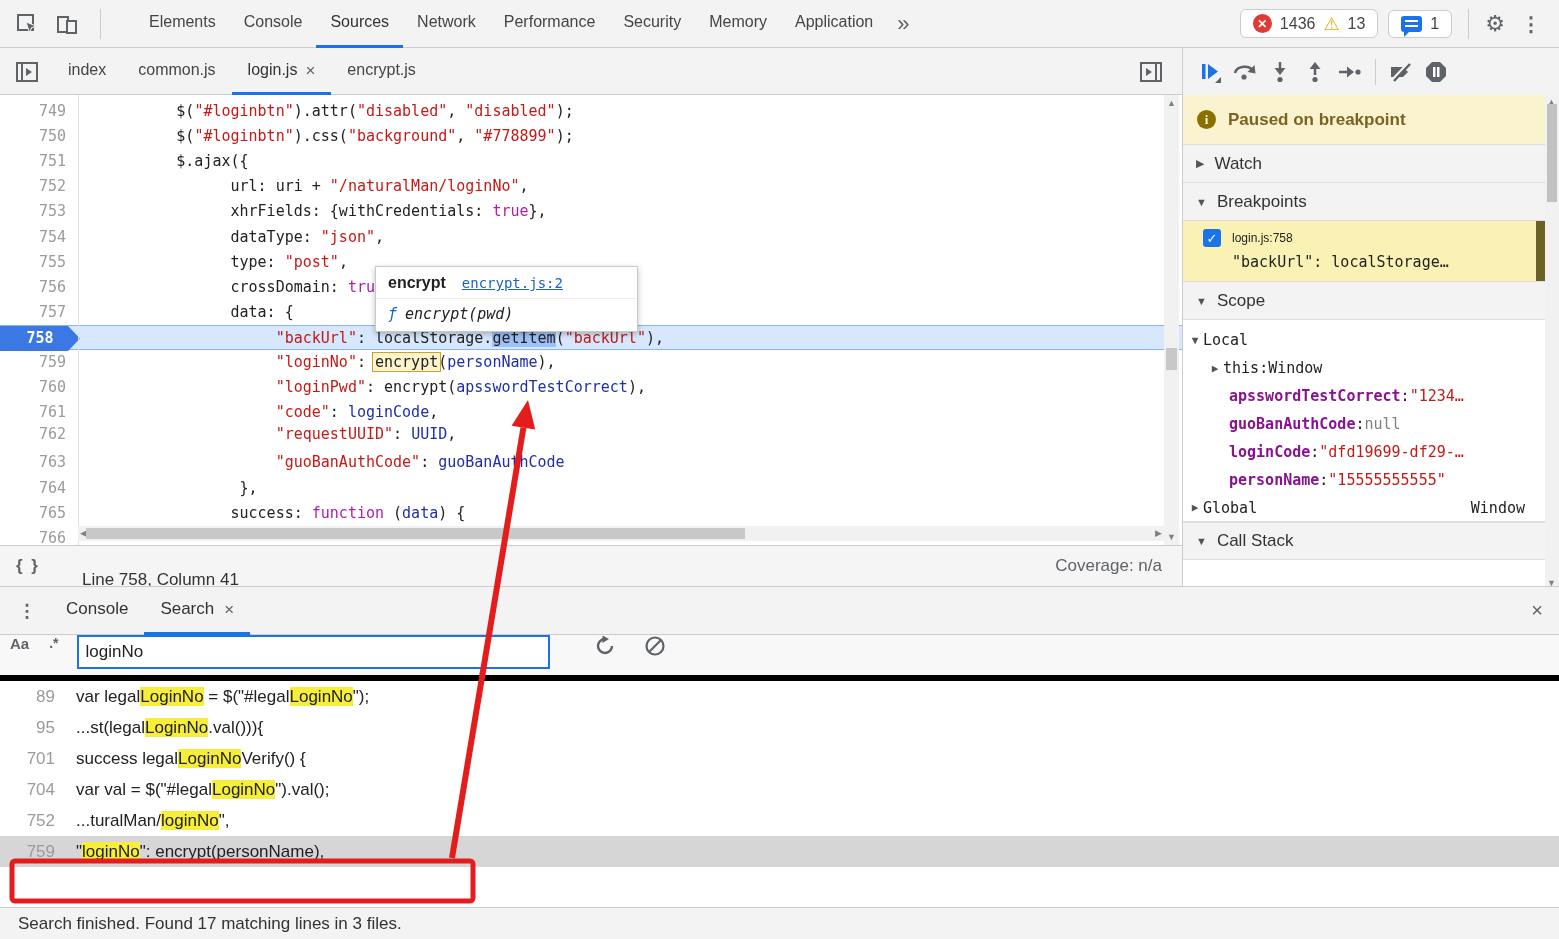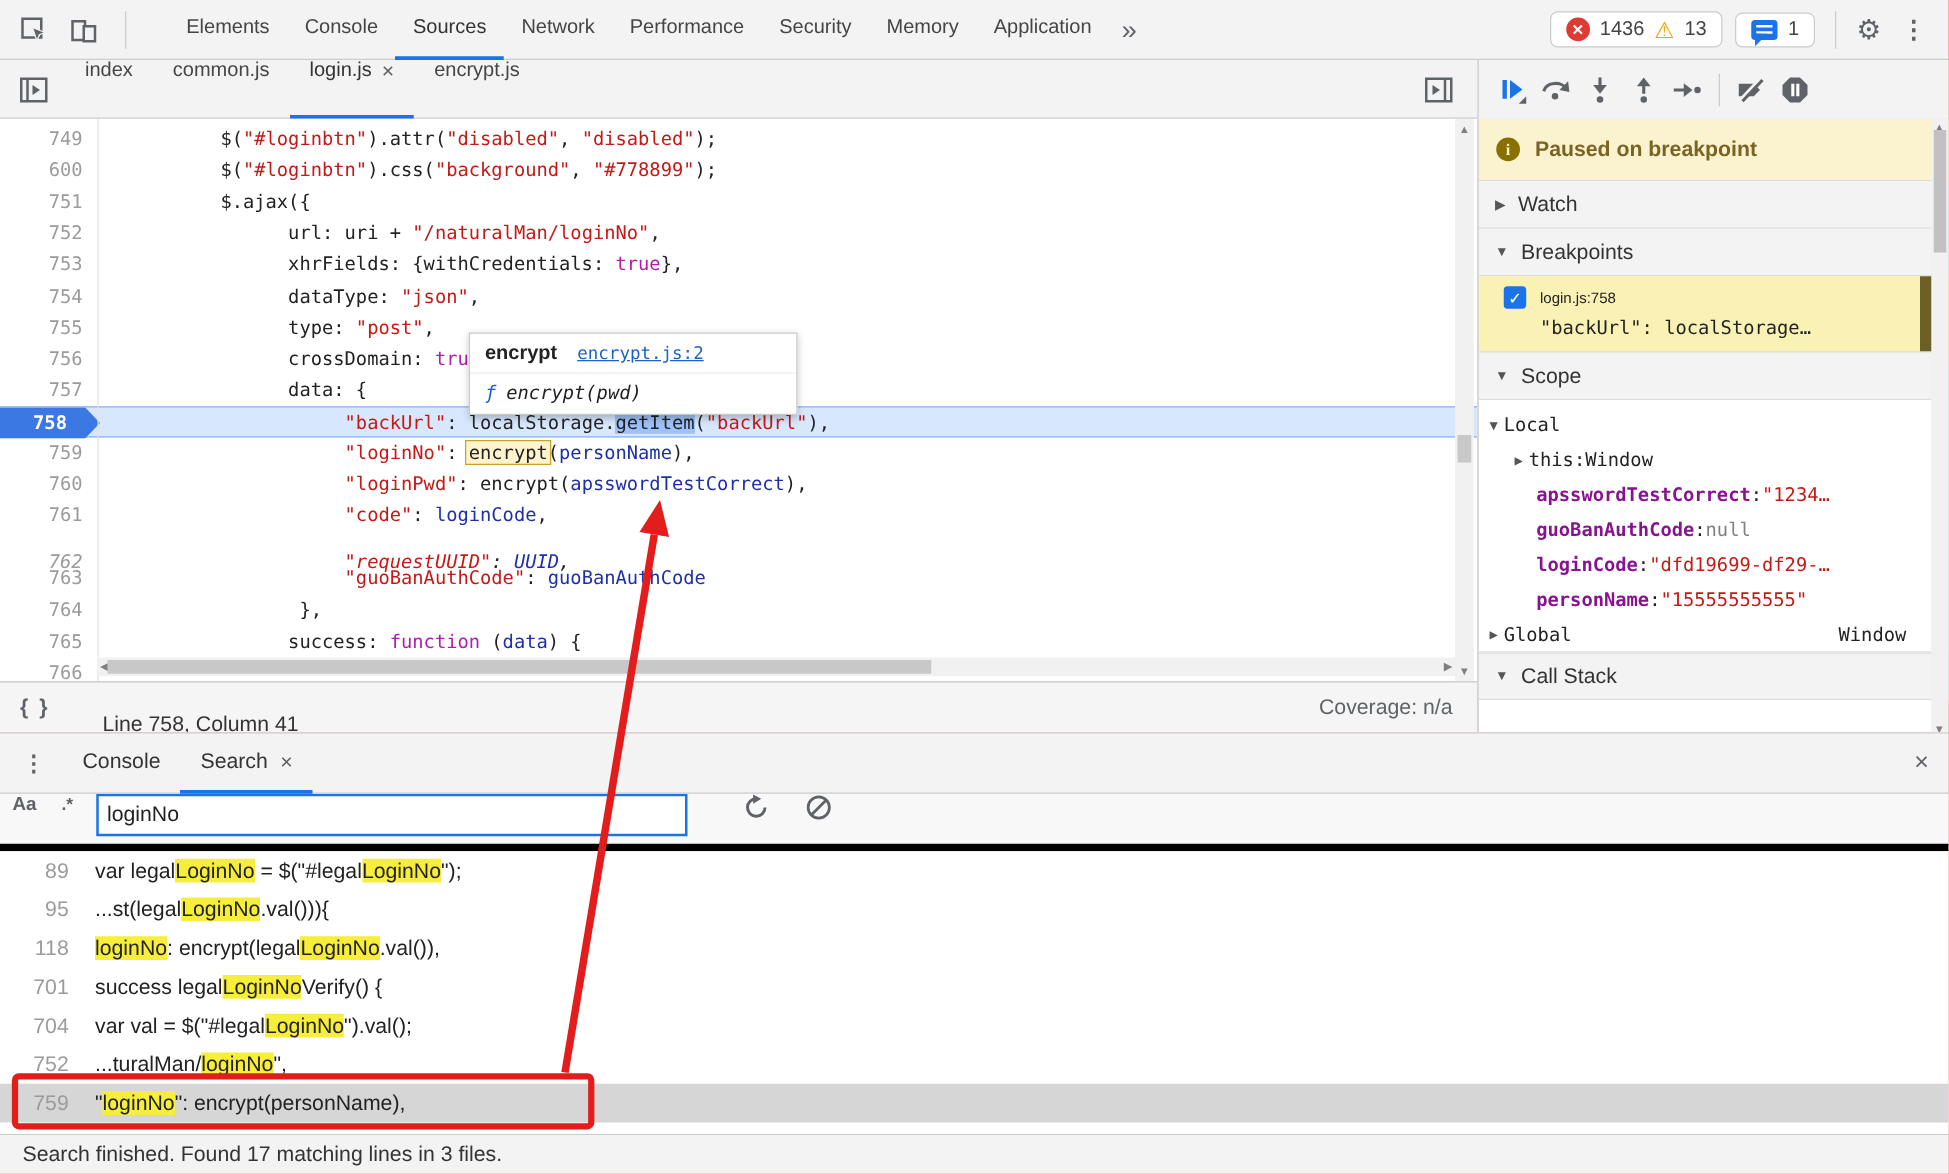--- a/index.html
+++ b/index.html
@@ -31,21 +31,21 @@
   .msg-bubble i { position:absolute; left:4px; right:4px; top:4px; height:2px; background:#fff; }
   .msg-bubble i+i { top:9px; }
   .gear { font-size:22px; color:#5f6368; cursor:pointer; }
   .vdots { font-size:20px; color:#5f6368; font-weight:bold; cursor:pointer; padding:0 6px; }
 
   
   .row2 { position:absolute; left:0; top:48px; width:1559px; height:47px; background:#f3f3f3;
     border-bottom:1px solid #ccc; }
   .filetabs { position:absolute; left:0; top:0; width:1182px; height:47px; display:flex; align-items:center; }
   .nav-toggle { margin:0 12px 0 14px; cursor:pointer; }
-  .file-tab { display:flex; align-items:flex-start; height:47px; padding:0 16px; font-size:16px;
+  .file-tab { display:flex; align-items:center; height:47px; padding:0 16px; font-size:16px;
     color:#454545; border-bottom:3px solid transparent; cursor:pointer; gap:8px; }
   .file-tab.active { border-bottom:3px solid #1a73e8; color:#333; }
   .tab-close { font-size:17px; color:#5f6368; cursor:pointer; line-height:1; }
   .right-toggle { position:absolute; right:14px; top:10px; cursor:pointer; }
   .debugbar { position:absolute; left:1182px; top:0; width:377px; height:47px; border-left:1px solid #ccc;
     display:flex; align-items:center; gap:9px; padding-left:14px; background:#f3f3f3; }
   .dbg-btn { width:26px; height:26px; display:flex; align-items:center; justify-content:center; cursor:pointer; }
   .dbg-divider { width:1px; height:26px; background:#ccc; margin:0 3px; }
 
   
@@ -293,33 +293,33 @@
       </span>
     </div>
   </div>
 
   <div class="left-pane">
     <div class="editor" id="editor">
         <div class="code-row" style="top: 430.7px;"><span class="num">766</span><span class="code"></span></div>
         <div class="code-row" style="top: 405.6px;"><span class="num">765</span><span class="code"><span class="tok-pln">                success: </span><span class="tok-kwd">function</span><span class="tok-pln"> (</span><span class="tok-idn">data</span><span class="tok-pln">) {</span></span></div>
         <div class="code-row" style="top: 380.5px;"><span class="num">764</span><span class="code"><span class="tok-pln">                 },</span></span></div>
         <div class="code-row" style="top: 355.4px;"><span class="num">763</span><span class="code"><span class="tok-pln">                     </span><span class="tok-str">"guoBanAuthCode"</span><span class="tok-pln">: </span><span class="tok-idn">guoBanAuthCode</span></span></div>
-        <div class="code-row" style="top: 342px; font-style: italic;"><span class="num">762</span><span class="code"><span class="tok-pln">                     </span><span class="tok-str">"requestUUID"</span><span class="tok-pln">: </span><span class="tok-idn">UUID</span><span class="tok-pln">,</span></span></div>
+        <div class="code-row" style="top: 327px;"><span class="num">762</span><span class="code"><span class="tok-pln">                     </span><span class="tok-str">"requestUUID"</span><span class="tok-pln">: </span><span class="tok-idn">UUID</span><span class="tok-pln">,</span></span></div>
         <div class="code-row" style="top: 305.2px;"><span class="num">761</span><span class="code"><span class="tok-pln">                     </span><span class="tok-str">"code"</span><span class="tok-pln">: </span><span class="tok-idn">loginCode</span><span class="tok-pln">,</span></span></div>
         <div class="code-row" style="top: 280.1px;"><span class="num">760</span><span class="code"><span class="tok-pln">                     </span><span class="tok-str">"loginPwd"</span><span class="tok-pln">: encrypt(</span><span class="tok-idn">apsswordTestCorrect</span><span class="tok-pln">),</span></span></div>
         <div class="code-row" style="top: 255px;"><span class="num">759</span><span class="code"><span class="tok-pln">                     </span><span class="tok-str">"loginNo"</span><span class="tok-pln">: </span><span class="tok-box">encrypt</span><span class="tok-pln">(</span><span class="tok-idn">personName</span><span class="tok-pln">),</span></span></div>
         <div class="code-row row-paused" style="top: 229.9px;"><span class="paused-badge">758</span><span class="code"><span class="tok-pln">                     </span><span class="tok-str">"backUrl"</span><span class="tok-pln">: localStorage.</span><span class="tok-sel">getItem</span><span class="tok-pln">(</span><span class="tok-str">"backUrl"</span><span class="tok-pln">),</span></span></div>
         <div class="code-row" style="top: 204.8px;"><span class="num">757</span><span class="code"><span class="tok-pln">                data: {</span></span></div>
         <div class="code-row" style="top: 179.7px;"><span class="num">756</span><span class="code"><span class="tok-pln">                crossDomain: </span><span class="tok-kwd">true</span><span class="tok-pln">,</span></span></div>
         <div class="code-row" style="top: 154.6px;"><span class="num">755</span><span class="code"><span class="tok-pln">                type: </span><span class="tok-str">"post"</span><span class="tok-pln">,</span></span></div>
         <div class="code-row" style="top: 129.5px;"><span class="num">754</span><span class="code"><span class="tok-pln">                dataType: </span><span class="tok-str">"json"</span><span class="tok-pln">,</span></span></div>
         <div class="code-row" style="top: 104.4px;"><span class="num">753</span><span class="code"><span class="tok-pln">                xhrFields: {withCredentials: </span><span class="tok-kwd">true</span><span class="tok-pln">},</span></span></div>
         <div class="code-row" style="top: 79.3px;"><span class="num">752</span><span class="code"><span class="tok-pln">                url: uri + </span><span class="tok-str">"/naturalMan/loginNo"</span><span class="tok-pln">,</span></span></div>
         <div class="code-row" style="top: 54.2px;"><span class="num">751</span><span class="code"><span class="tok-pln">          $.ajax({</span></span></div>
-        <div class="code-row" style="top: 29.1px;"><span class="num">600</span><span class="code"><span class="tok-pln">          $(</span><span class="tok-str">"#loginbtn"</span><span class="tok-pln">).css(</span><span class="tok-str">"background"</span><span class="tok-pln">, </span><span class="tok-str">"#778899"</span><span class="tok-pln">);</span></span></div>
+        <div class="code-row" style="top: 29.1px;"><span class="num">750</span><span class="code"><span class="tok-pln">          $(</span><span class="tok-str">"#loginbtn"</span><span class="tok-pln">).css(</span><span class="tok-str">"background"</span><span class="tok-pln">, </span><span class="tok-str">"#778899"</span><span class="tok-pln">);</span></span></div>
         <div class="code-row" style="top: 4px;"><span class="num">749</span><span class="code"><span class="tok-pln">          $(</span><span class="tok-str">"#loginbtn"</span><span class="tok-pln">).attr(</span><span class="tok-str">"disabled"</span><span class="tok-pln">, </span><span class="tok-str">"disabled"</span><span class="tok-pln">);</span></span></div>
       <div class="gutter-border"></div>
       <div class="hscroll">
         <span class="arr" style="left:2px;">◀</span>
         <div class="thumb"></div>
         <span class="arr" style="right:2px;">▶</span>
       </div>
       <div class="vscroll">
         <span class="sb-arr" style="top:3px;">▲</span>
         <div class="thumb"></div>
@@ -455,24 +455,20 @@
     <div class="results" id="search-results">
         <div class="res-row">
           <span class="res-num">89</span>
           <span class="res-content"><span>var legal</span><span class="hl">LoginNo</span><span> = $("#legal</span><span class="hl">LoginNo</span><span>");</span></span>
         </div>
         <div class="res-row">
           <span class="res-num">95</span>
           <span class="res-content"><span>...st(legal</span><span class="hl">LoginNo</span><span>.val())){</span></span>
         </div>
         <div class="res-row">
-          <span class="res-num">118</span>
-          <span class="res-content"><span class="hl">loginNo</span><span>: encrypt(legal</span><span class="hl">LoginNo</span><span>.val()),</span></span>
-        </div>
-        <div class="res-row">
           <span class="res-num">701</span>
           <span class="res-content"><span>success legal</span><span class="hl">LoginNo</span><span>Verify() {</span></span>
         </div>
         <div class="res-row">
           <span class="res-num">704</span>
           <span class="res-content"><span>var val = $("#legal</span><span class="hl">LoginNo</span><span>").val();</span></span>
         </div>
         <div class="res-row">
           <span class="res-num">752</span>
           <span class="res-content"><span>...turalMan/</span><span class="hl">loginNo</span><span>",</span></span>

